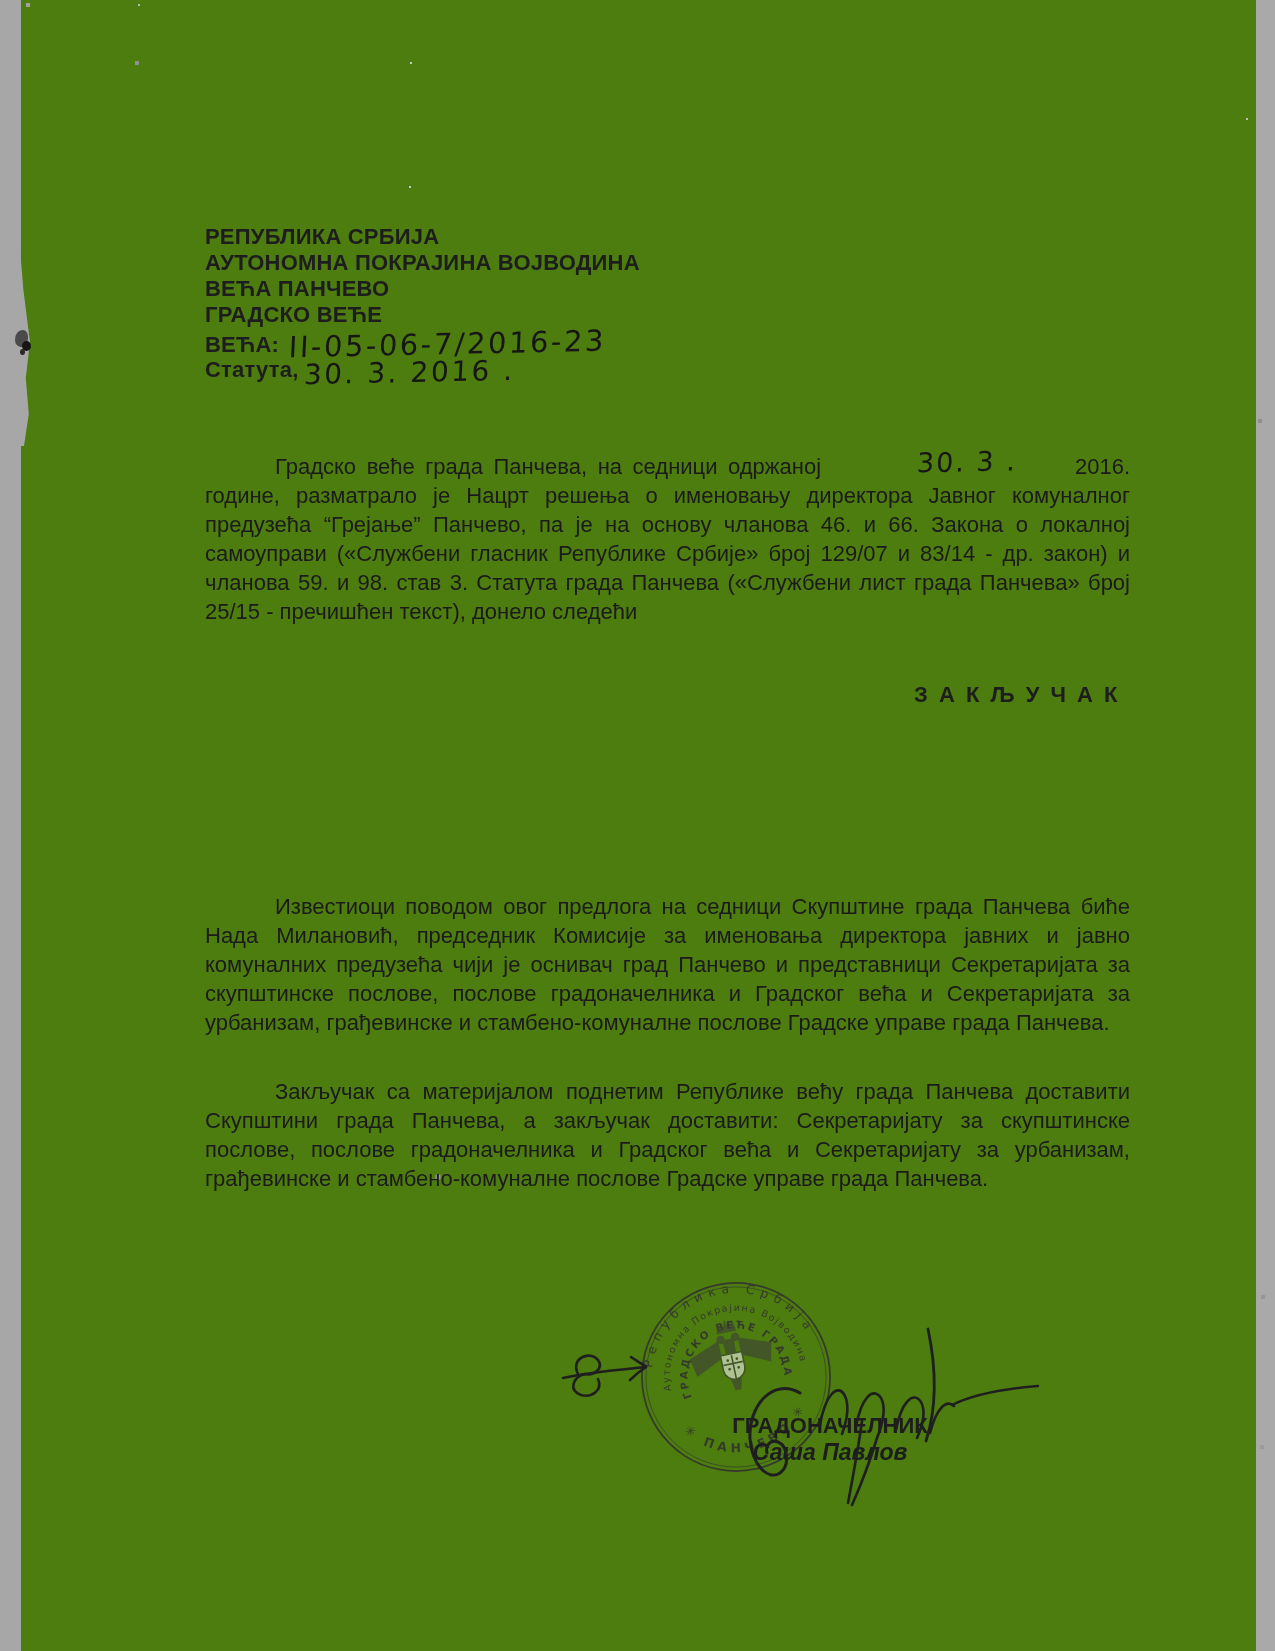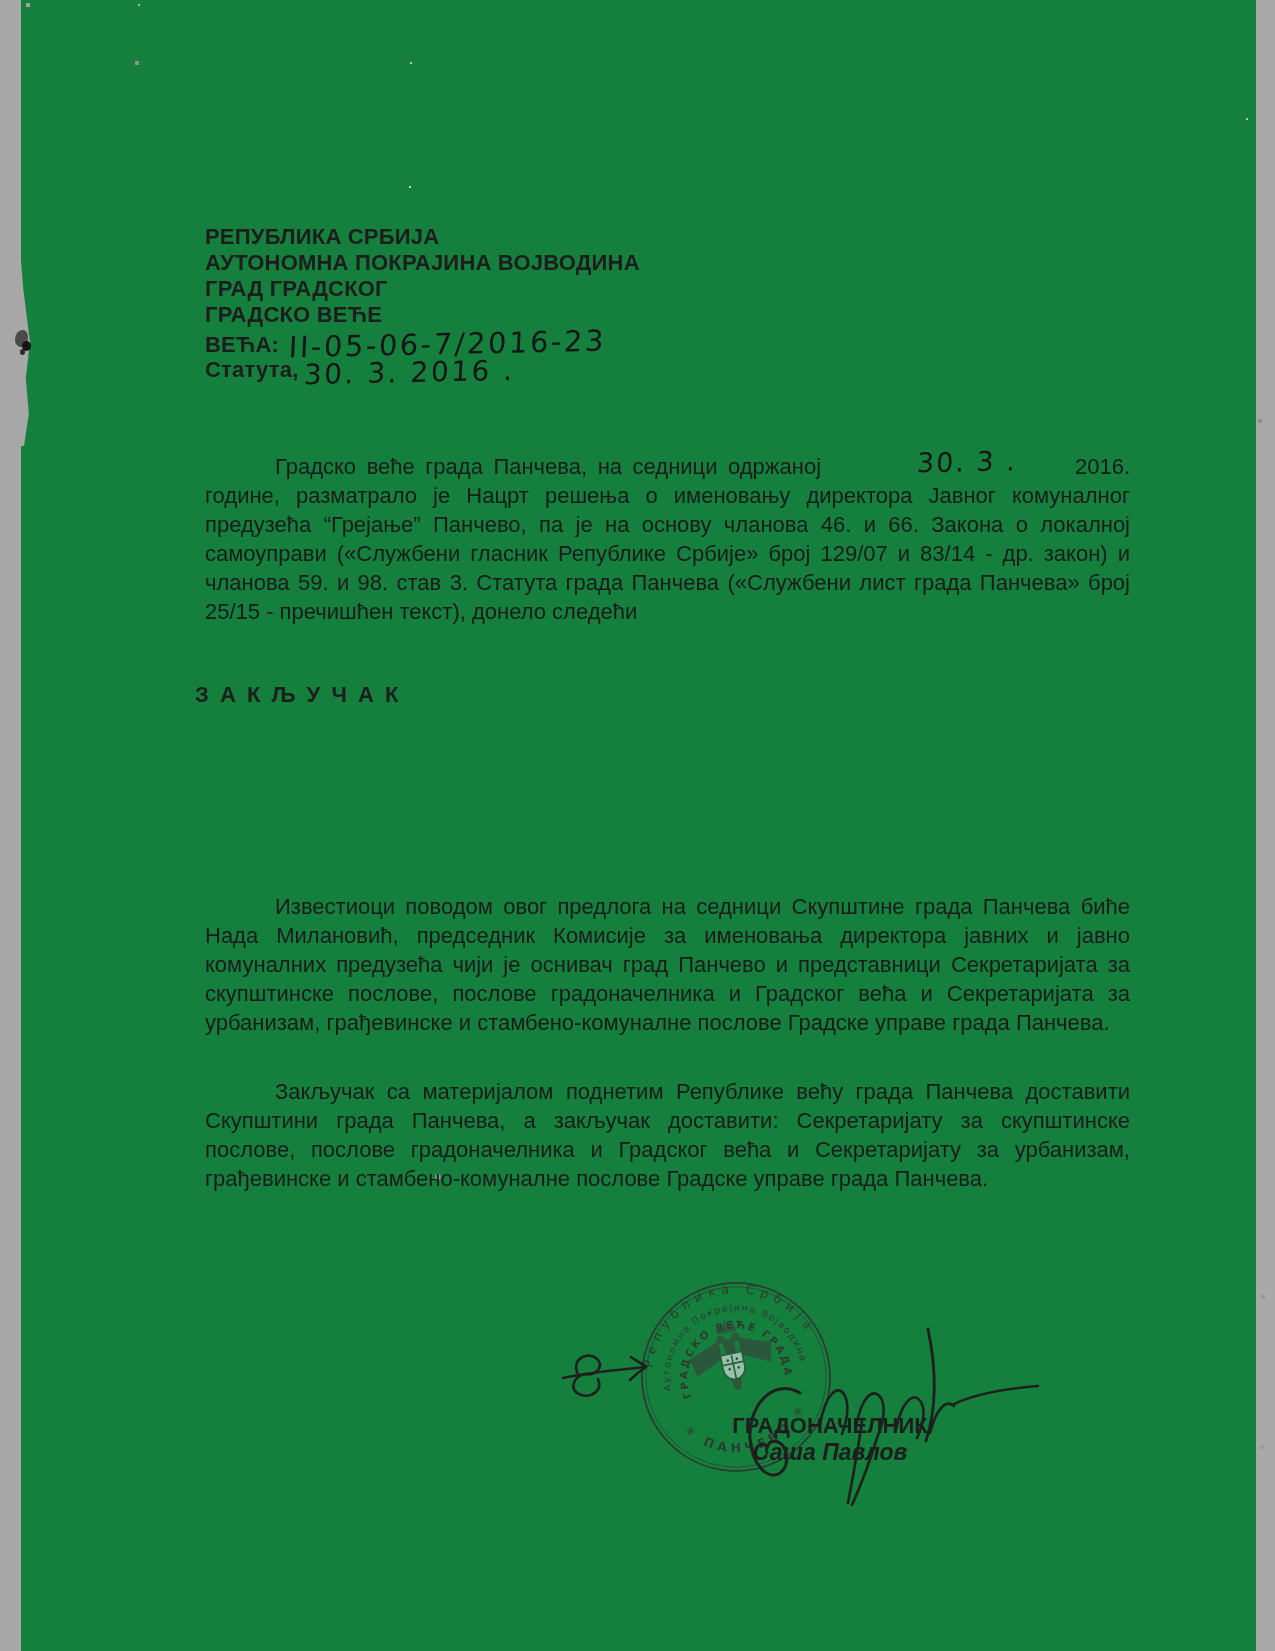--- a/index.html
+++ b/index.html
@@ -1,18 +1,18 @@
 <!DOCTYPE html>
 <html><head>
 <meta charset="utf-8">
 <style>
   html,body { margin:0; padding:0; background:#e8e8e8; }
   .page {
     position:relative; width:1275px; height:1651px; margin:0 auto;
-    background:#15803d; overflow:hidden;
+    background:#4d7c0f; overflow:hidden;
     font-family:"Liberation Sans", sans-serif; color:#1d1d1d;
   }
   
   .edge-left  { position:absolute; left:0; top:0; width:21px; height:1651px; background:#a7a7a7; }
   .edge-left-bump { position:absolute; left:0; top:246px; width:30px; height:200px; background:#a7a7a7;
     clip-path:polygon(0 0, 66% 0, 78% 22%, 100% 48%, 86% 66%, 96% 84%, 80% 100%, 0 100%); }
   .edge-right { position:absolute; right:0; top:0; width:19px; height:1651px; background:#a9a9a9; }
   .edge-blob1 { position:absolute; left:15px; top:330px; width:13px; height:17px; background:#4a4a4a;
     border-radius:60% 40% 55% 45%; }
   .edge-blob2 { position:absolute; left:22px; top:341px; width:9px; height:10px; background:#151515;
@@ -32,21 +32,21 @@
   .hand { font-family:"DejaVu Sans", sans-serif; font-weight:400; color:#161616;
     display:inline-block; transform:skewX(-4deg) rotate(-1.2deg); white-space:nowrap; }
   .hand-number { font-size:29px; letter-spacing:2.5px; margin-left:10px; position:relative; top:2px; line-height:1; }
   .hand-date   { font-size:28px; letter-spacing:2.5px; margin-left:6px;  position:relative; top:5px; line-height:1; }
   .hand-inline { font-size:27px; letter-spacing:2px; line-height:1; position:relative; top:-2px;
     margin:0 58px 0 26px; }
 
   
   .par { position:absolute; left:205px; width:925px; font-size:22px; line-height:29px;
     text-align:justify; text-indent:70px; color:#1b1b1b; }
-  .heading { position:absolute; left:205px; top:682px; width:925px; text-align:left;
+  .heading { position:absolute; left:205px; top:682px; width:925px; text-align:right;
     font-size:22px; font-weight:bold; letter-spacing:2.5px; transform:translateX(-10px); }
 
   
   .sig-block { position:absolute; left:605px; top:1412px; width:450px; text-align:center;
     font-weight:bold; font-size:22px; line-height:27px; z-index:3; white-space:nowrap; }
   .sig-name { font-style:italic; font-size:23px; }
 
   
   .stamp { position:absolute; left:637px; top:1278px; width:198px; height:198px;
     transform:rotate(-12deg); opacity:0.85; z-index:2; }
@@ -64,21 +64,21 @@
   <div class="edge-left"></div>
   <div class="edge-left-bump"></div>
   <div class="edge-right"></div>
   <div class="edge-blob1"></div>
   <div class="edge-blob2"></div>
   <div class="specks"></div>
 
   <div class="letterhead">
     <div class="row">РЕПУБЛИКА СРБИЈА</div>
     <div class="row">АУТОНОМНА ПОКРАЈИНА ВОЈВОДИНА</div>
-    <div class="row">ГРАД ГРАДСКОГ</div>
+    <div class="row">ВЕЋА ПАНЧЕВО</div>
     <div class="row">ГРАДСКО ВЕЋЕ</div>
     <div class="row">
       <span>ВЕЋА:</span><span class="hand hand-number">II-05-06-7/2016-23</span>
     </div>
     <div class="row">
       <span>Статута,</span><span class="hand hand-date">30. 3. 2016 .</span>
     </div>
   </div>
 
   <div class="par" style="top:451px;">

